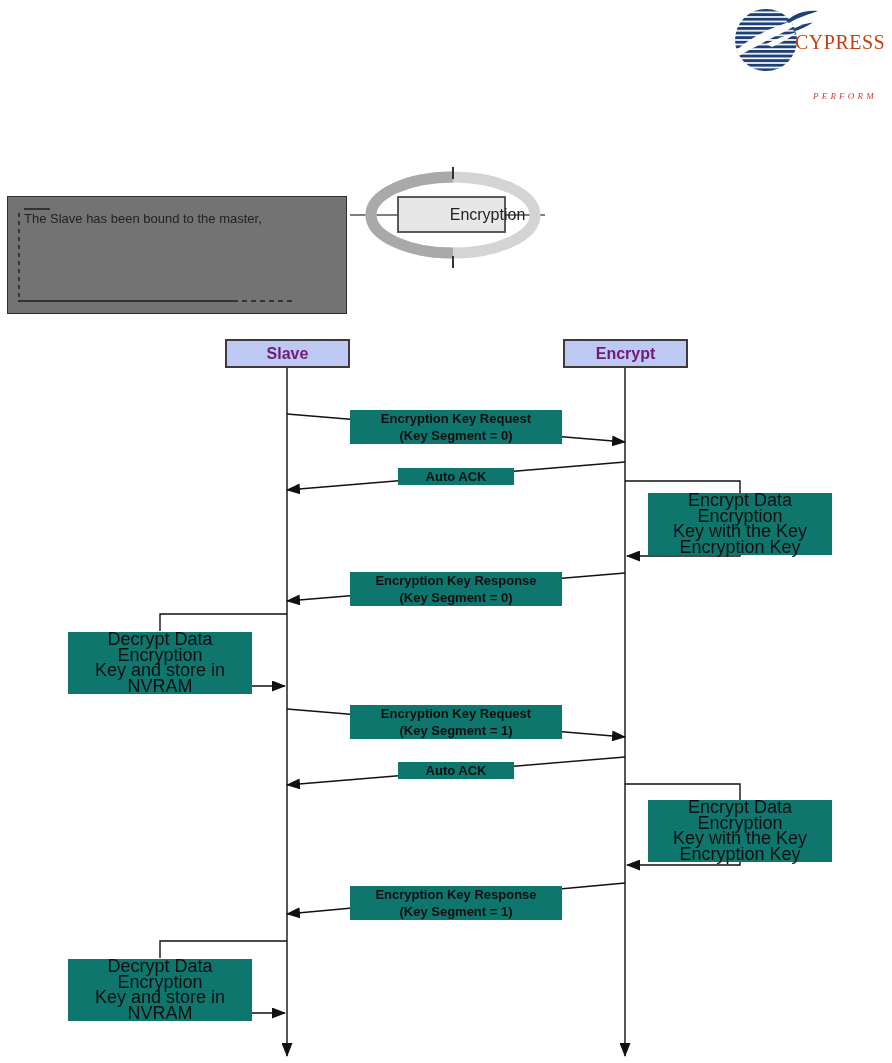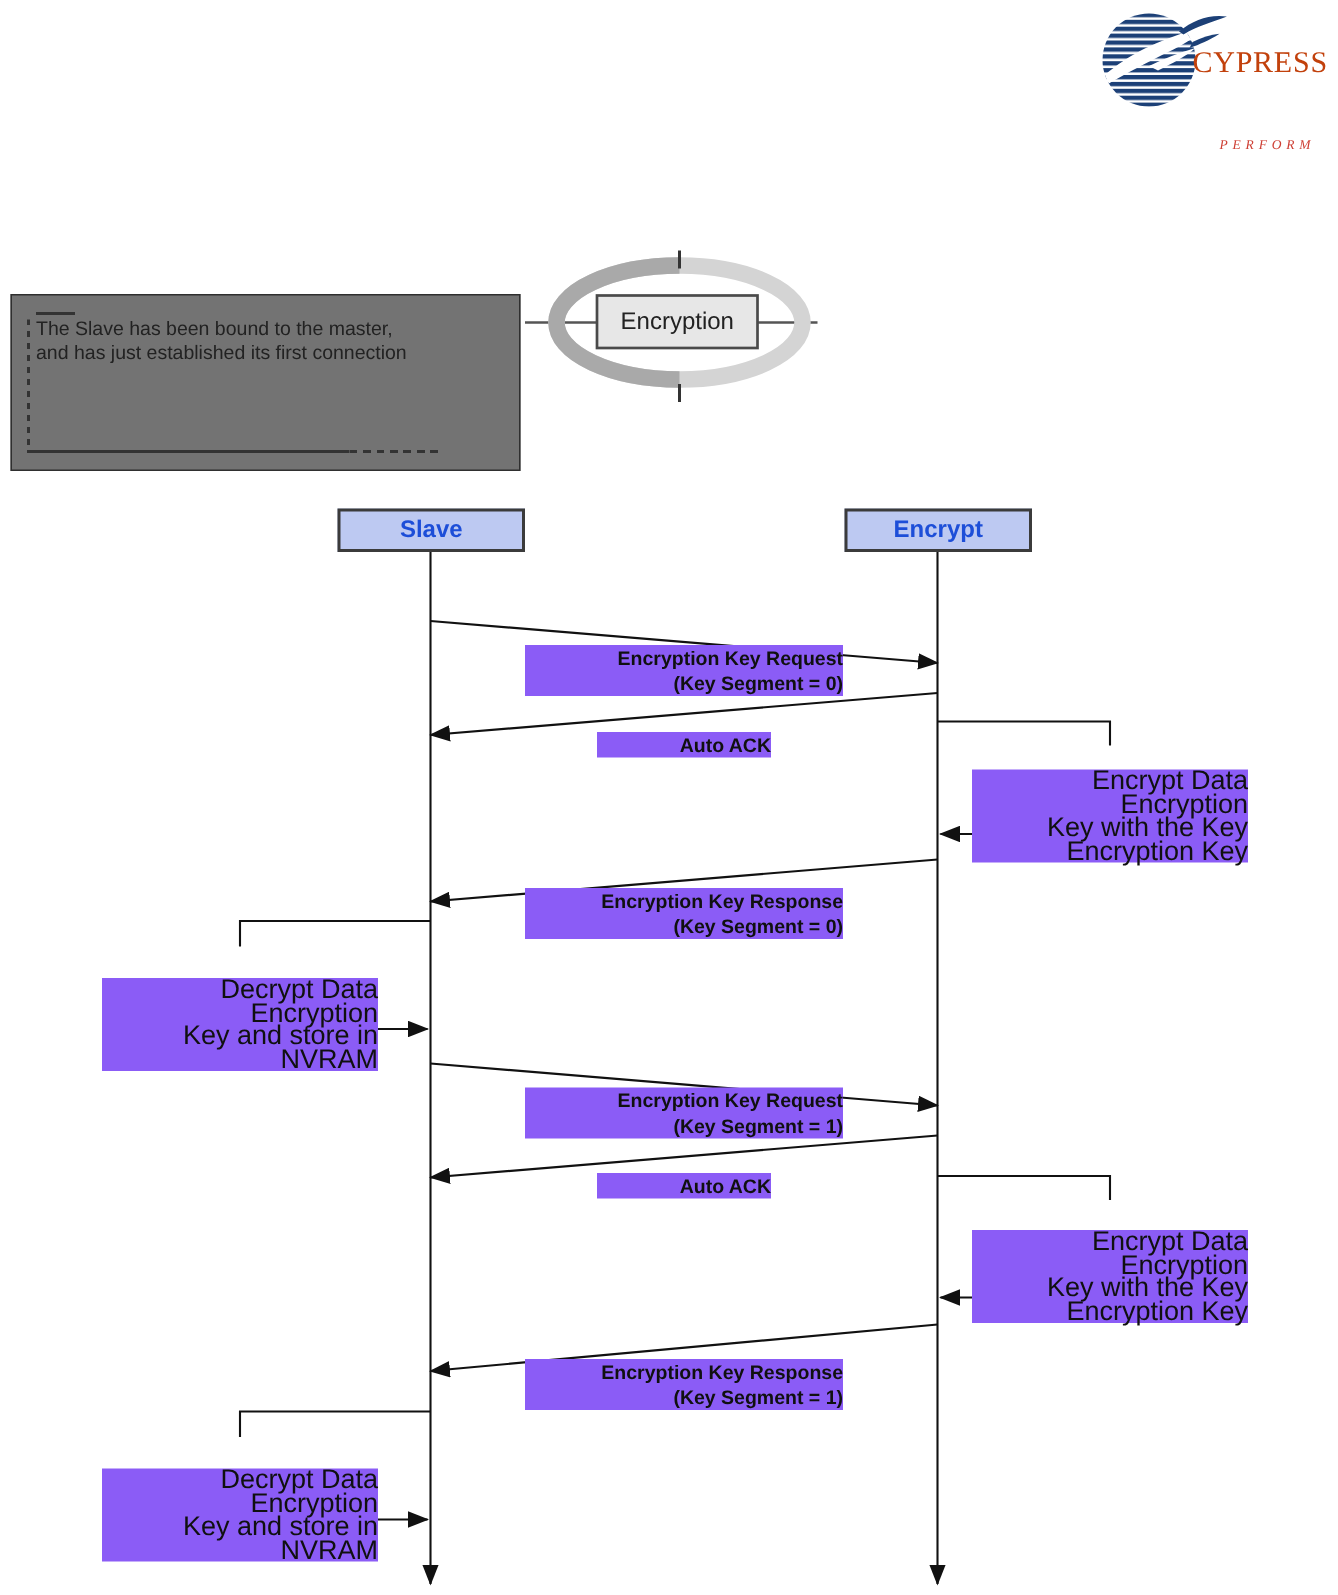--- a/index.html
+++ b/index.html
@@ -37,37 +37,37 @@
     position:absolute;left:225px;top:103px;width:60px;height:2px;
     background:repeating-linear-gradient(90deg,#333 0 5px,transparent 5px 9px);
   }
   .note-text{position:absolute;left:16px;top:14px;width:268px;font-size:13px;line-height:16px;color:#222;}
   .note-text .ln{display:block;}
 
   
   .enc-label{
     position:absolute;left:398px;top:197px;width:107px;height:35px;
     display:flex;align-items:center;justify-content:center;
-    font-size:16px;color:#222;
+    font-size:16px;color:#222;padding-left:36px;
   }
 
   
   .diagram-svg{position:absolute;left:0;top:0;pointer-events:none;}
 
   
   .actor{
     position:absolute;width:121px;height:25px;background:#BDC9F2;
     border:2px solid #3B3B3B;display:flex;align-items:center;justify-content:center;
-    font-weight:bold;font-size:16px;color:#1d4ed8;
+    font-weight:bold;font-size:16px;color:#701a75;
   }
   .actor-slave{left:225px;top:339px;}
   .actor-master{left:563px;top:339px;}
 
   
-  .msg-label{position:absolute;text-align:right;background:#8b5cf6;color:#101010;margin-top:20px;}
+  .msg-label{position:absolute;text-align:center;background:#0f766e;color:#101010;}
   .msg-label .ln{display:block;}
   .msg-bold{font-weight:bold;font-size:13px;line-height:17px;}
   .msg-plain{font-size:18px;line-height:15.5px;}
 
   .lbl-req0{left:350px;top:410px;width:212px;}
   .lbl-ack0{left:398px;top:468px;width:116px;}
   .lbl-enc0{left:648px;top:493px;width:184px;}
   .lbl-resp0{left:350px;top:572px;width:212px;}
   .lbl-dec0{left:68px;top:632px;width:184px;}
   .lbl-req1{left:350px;top:705px;width:212px;}
@@ -101,21 +101,20 @@
   <div class="logo-tagline">PERFORM</div>
 </div>
 
 <div class="note">
   <div class="note-tab-line"></div>
   <div class="note-dashed-v"></div>
   <div class="note-bottom-solid"></div>
   <div class="note-bottom-dash"></div>
   <div class="note-text">
     <span class="ln">The Slave has been bound to the master,</span>
-    <span class="ln">and has just established its first connection</span>
   </div>
 </div>
 
 <svg class="diagram-svg" width="892" height="1063" viewBox="0 0 892 1063">
   <defs>
     <marker id="arrow" markerUnits="userSpaceOnUse" markerWidth="15" markerHeight="11" refX="13" refY="5.5" orient="auto">
       <path d="M0,0 L14,5.5 L0,11 Z" fill="#111"></path>
     </marker>
   </defs>
 

